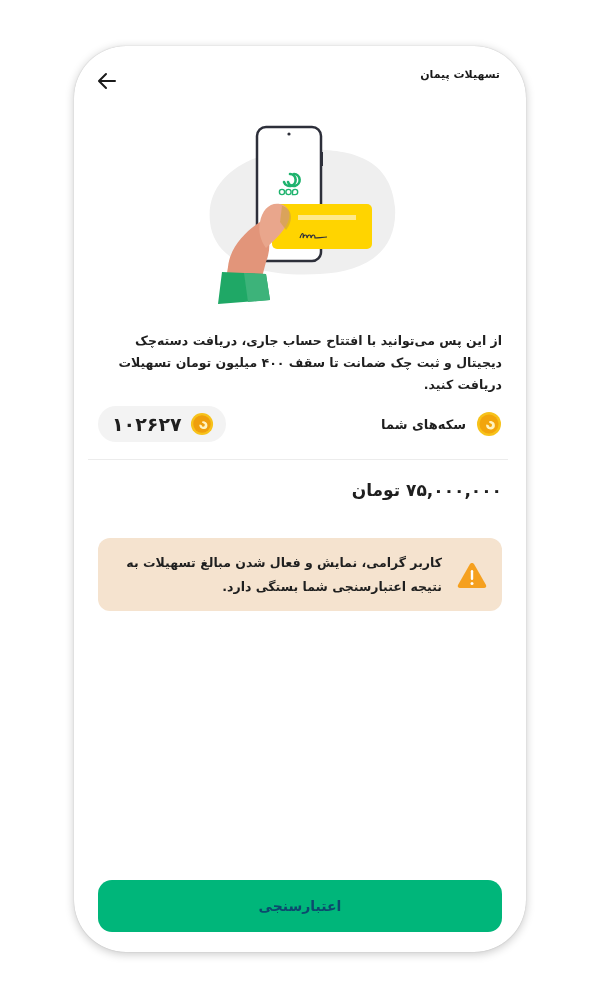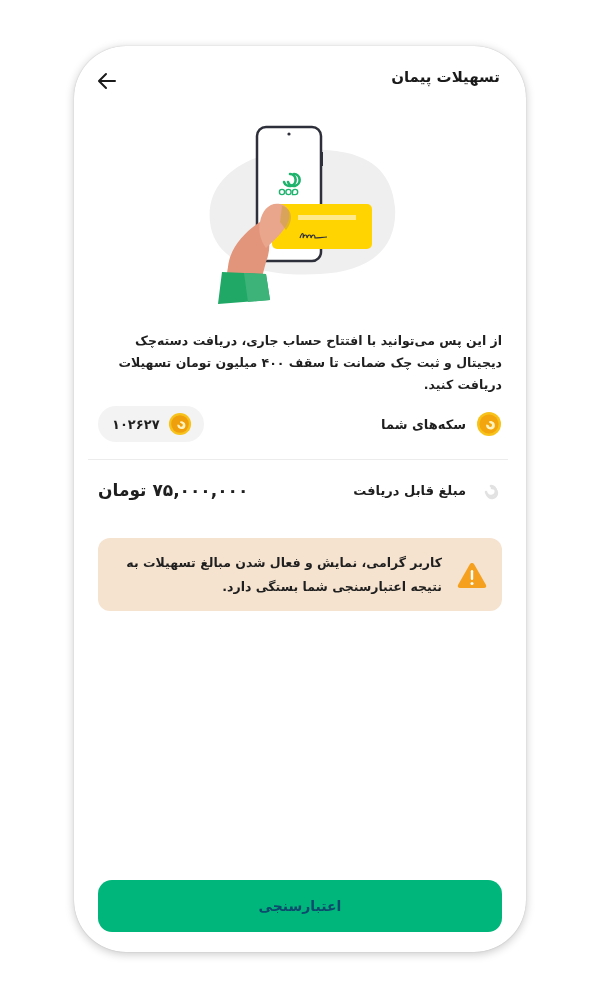--- a/index.html
+++ b/index.html
@@ -18,21 +18,21 @@
 
     .header {
       position: absolute; left: 0; top: 0; width: 100%; height: 70px;
     }
     .back-btn {
       position: absolute; left: 20px; top: 22px; width: 26px; height: 26px;
       display: flex; align-items: center; justify-content: center; cursor: pointer;
     }
     .title {
       position: absolute; right: 26px; top: 22px;
-      font-size: 15px; font-weight: bold; direction: rtl; color: #1a1a1a;
+      font-size: 11px; font-weight: bold; direction: rtl; color: #1a1a1a;
     }
 
     .illustration {
       position: absolute; left: 126px; top: 76px; width: 200px; height: 185px;
     }
 
     .desc {
       position: absolute; left: 24px; right: 24px; top: 284px;
       direction: rtl; text-align: right;
       font-size: 12.5px; font-weight: bold; line-height: 22px; color: #1f1f1f;
@@ -47,21 +47,21 @@
     .row-right { display: flex; align-items: center; gap: 10px; }
     .row-label { font-size: 13px; font-weight: bold; color: #1f1f1f; }
     .coin-icon { width: 26px; height: 26px; }
     .link-icon { width: 26px; height: 26px; }
 
     .coins-pill {
       height: 36px; padding: 0 12px 0 14px;
       background: #f3f3f3; border-radius: 18px;
       display: flex; align-items: center; gap: 8px; direction: rtl;
     }
-    .coins-value { font-size: 13px; font-weight: bold; color: #1f1f1f; direction: ltr; }
+    .coins-value { font-size: 19px; font-weight: bold; color: #1f1f1f; direction: ltr; }
     .amount-value { font-size: 17px; font-weight: bold; color: #1f1f1f; direction: rtl; }
 
     .divider {
       position: absolute; left: 14px; right: 18px; top: 413px; height: 1px; background: #ececec;
     }
 
     .notice {
       position: absolute; left: 24px; right: 24px; top: 492px; height: 73px;
       background: #f5e3cf; border-radius: 12px;
       direction: rtl; display: flex; align-items: center; padding: 0 14px 0 20px; gap: 14px;
@@ -147,29 +147,20 @@
           <path d="M15 11.5 a3 3 0 1 1 -3 3.5"></path>
         </g>
       </svg>
       <span class="coins-value">۱۰۲۶۲۷</span>
     </div>
   </div>
 
   <div class="divider"></div>
 
   <div class="row row-amount">
-    <div class="row-right">
-      <svg class="link-icon" viewBox="0 0 26 26">
-        <g fill="none" stroke="#e2e2e2" stroke-width="2.6" stroke-linecap="round">
-          <path d="M10 15 a5 5 0 1 0 5 -6"></path>
-          <path d="M16 11 a5 5 0 1 1 -5 6"></path>
-        </g>
-      </svg>
-      <span class="row-label">مبلغ قابل دریافت</span>
-    </div>
     <span class="amount-value">۷۵,۰۰۰,۰۰۰ تومان</span>
   </div>
 
   <div class="notice">
     <svg class="warn-icon" viewBox="0 0 32 30">
       <path d="M16 3 C17 3 17.8 3.6 18.3 4.4 L30 25 C30.8 26.6 29.8 28 28 28 L4 28 C2.2 28 1.2 26.6 2 25 L13.7 4.4 C14.2 3.6 15 3 16 3 Z" fill="#f5a01f"></path>
       <rect x="14.8" y="10" width="2.4" height="10" rx="1.2" fill="#ffffff"></rect>
       <circle cx="16" cy="23.5" r="1.5" fill="#ffffff"></circle>
     </svg>
     <div class="notice-text">کاربر گرامی، نمایش و فعال شدن مبالغ تسهیلات به نتیجه اعتبارسنجی شما بستگی دارد.</div>

